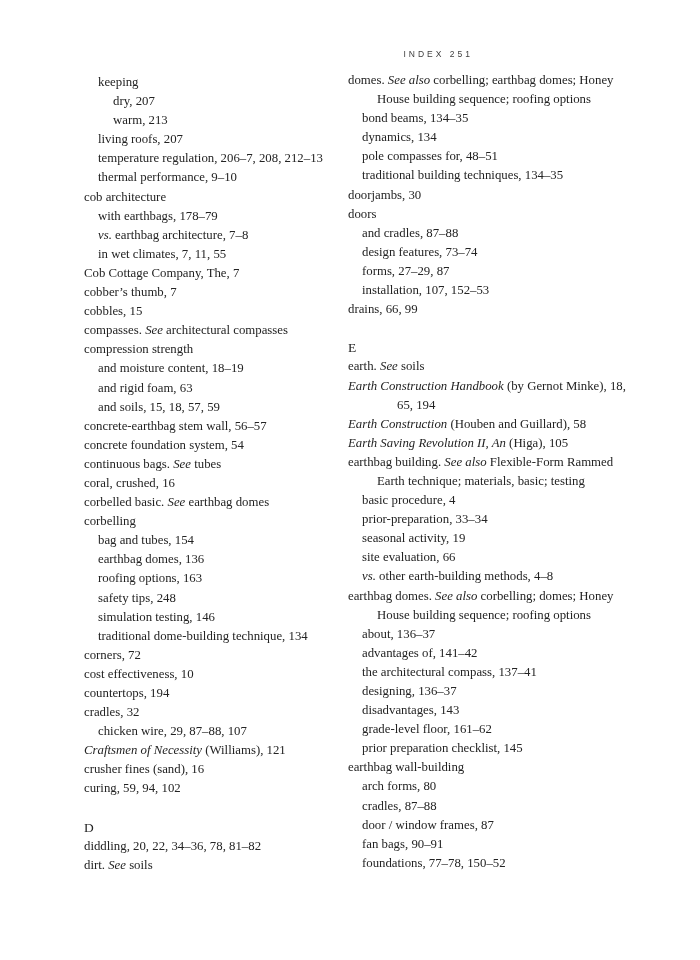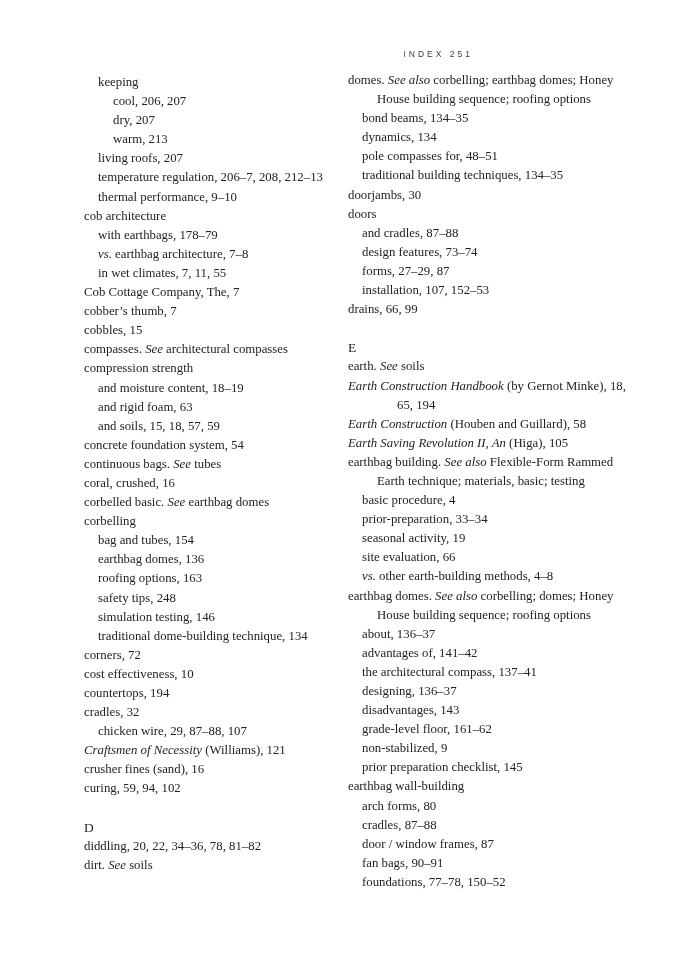--- a/index.html
+++ b/index.html
@@ -33,38 +33,38 @@
 </head>
 <body>
 
 <div class="page">
   <div class="running-head">
     <span>INDEX 251</span>
   </div>
   <div class="col col-left">
       <div class="section">
         <div class="line ind1"><span>keeping</span></div>
-        <div class="line ind2"><span>cool, 206, 207</span></div>
         <div class="line ind2"><span>dry, 207</span></div>
         <div class="line ind2"><span>warm, 213</span></div>
         <div class="line ind1"><span>living roofs, 207</span></div>
         <div class="line ind1"><span>temperature regulation, 206–7, 208, 212–13</span></div>
         <div class="line ind1"><span>thermal performance, 9–10</span></div>
         <div class="line ind0"><span>cob architecture</span></div>
         <div class="line ind1"><span>with earthbags, 178–79</span></div>
         <div class="line ind1"><span class="em">vs.</span><span> earthbag architecture, 7–8</span></div>
         <div class="line ind1"><span>in wet climates, 7, 11, 55</span></div>
         <div class="line ind0"><span>Cob Cottage Company, The, 7</span></div>
         <div class="line ind0"><span>cobber’s thumb, 7</span></div>
         <div class="line ind0"><span>cobbles, 15</span></div>
         <div class="line ind0"><span>compasses. </span><span class="em">See</span><span> architectural compasses</span></div>
         <div class="line ind0"><span>compression strength</span></div>
         <div class="line ind1"><span>and moisture content, 18–19</span></div>
         <div class="line ind1"><span>and rigid foam, 63</span></div>
         <div class="line ind1"><span>and soils, 15, 18, 57, 59</span></div>
+        <div class="line ind0"><span>concrete-earthbag stem wall, 56–57</span></div>
         <div class="line ind0"><span>concrete foundation system, 54</span></div>
         <div class="line ind0"><span>continuous bags. </span><span class="em">See</span><span> tubes</span></div>
         <div class="line ind0"><span>coral, crushed, 16</span></div>
         <div class="line ind0"><span>corbelled basic. </span><span class="em">See</span><span> earthbag domes</span></div>
         <div class="line ind0"><span>corbelling</span></div>
         <div class="line ind1"><span>bag and tubes, 154</span></div>
         <div class="line ind1"><span>earthbag domes, 136</span></div>
         <div class="line ind1"><span>roofing options, 163</span></div>
         <div class="line ind1"><span>safety tips, 248</span></div>
         <div class="line ind1"><span>simulation testing, 146</span></div>
@@ -115,21 +115,20 @@
         <div class="line ind1"><span>site evaluation, 66</span></div>
         <div class="line ind1"><span class="em">vs.</span><span> other earth-building methods, 4–8</span></div>
         <div class="line ind0"><span>earthbag domes. </span><span class="em">See also</span><span> corbelling; domes; Honey</span></div>
         <div class="line ind2"><span>House building sequence; roofing options</span></div>
         <div class="line ind1"><span>about, 136–37</span></div>
         <div class="line ind1"><span>advantages of, 141–42</span></div>
         <div class="line ind1"><span>the architectural compass, 137–41</span></div>
         <div class="line ind1"><span>designing, 136–37</span></div>
         <div class="line ind1"><span>disadvantages, 143</span></div>
         <div class="line ind1"><span>grade-level floor, 161–62</span></div>
-        <div class="line ind1"><span>non-stabilized, 9</span></div>
         <div class="line ind1"><span>prior preparation checklist, 145</span></div>
         <div class="line ind0"><span>earthbag wall-building</span></div>
         <div class="line ind1"><span>arch forms, 80</span></div>
         <div class="line ind1"><span>cradles, 87–88</span></div>
         <div class="line ind1"><span>door / window frames, 87</span></div>
         <div class="line ind1"><span>fan bags, 90–91</span></div>
         <div class="line ind1"><span>foundations, 77–78, 150–52</span></div>
       </div>
     </div>
 </div>

